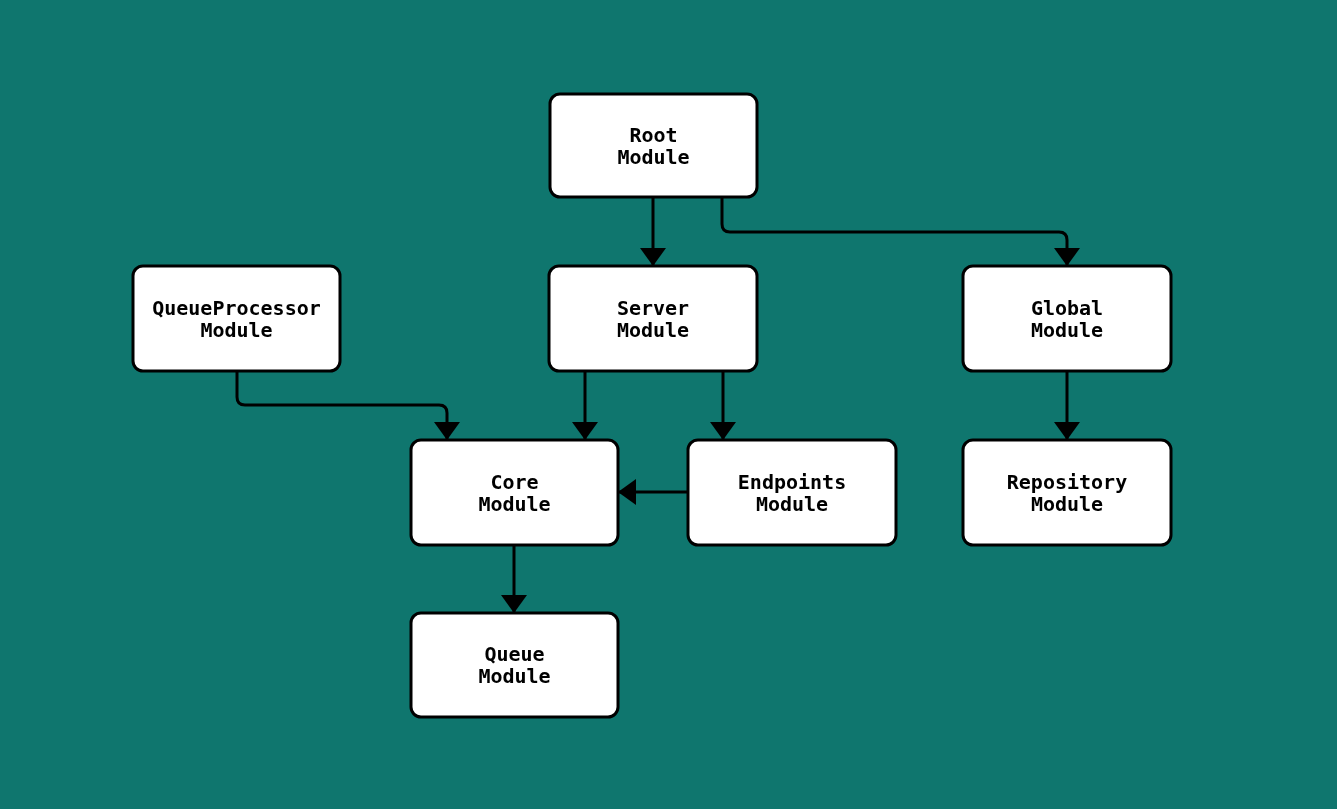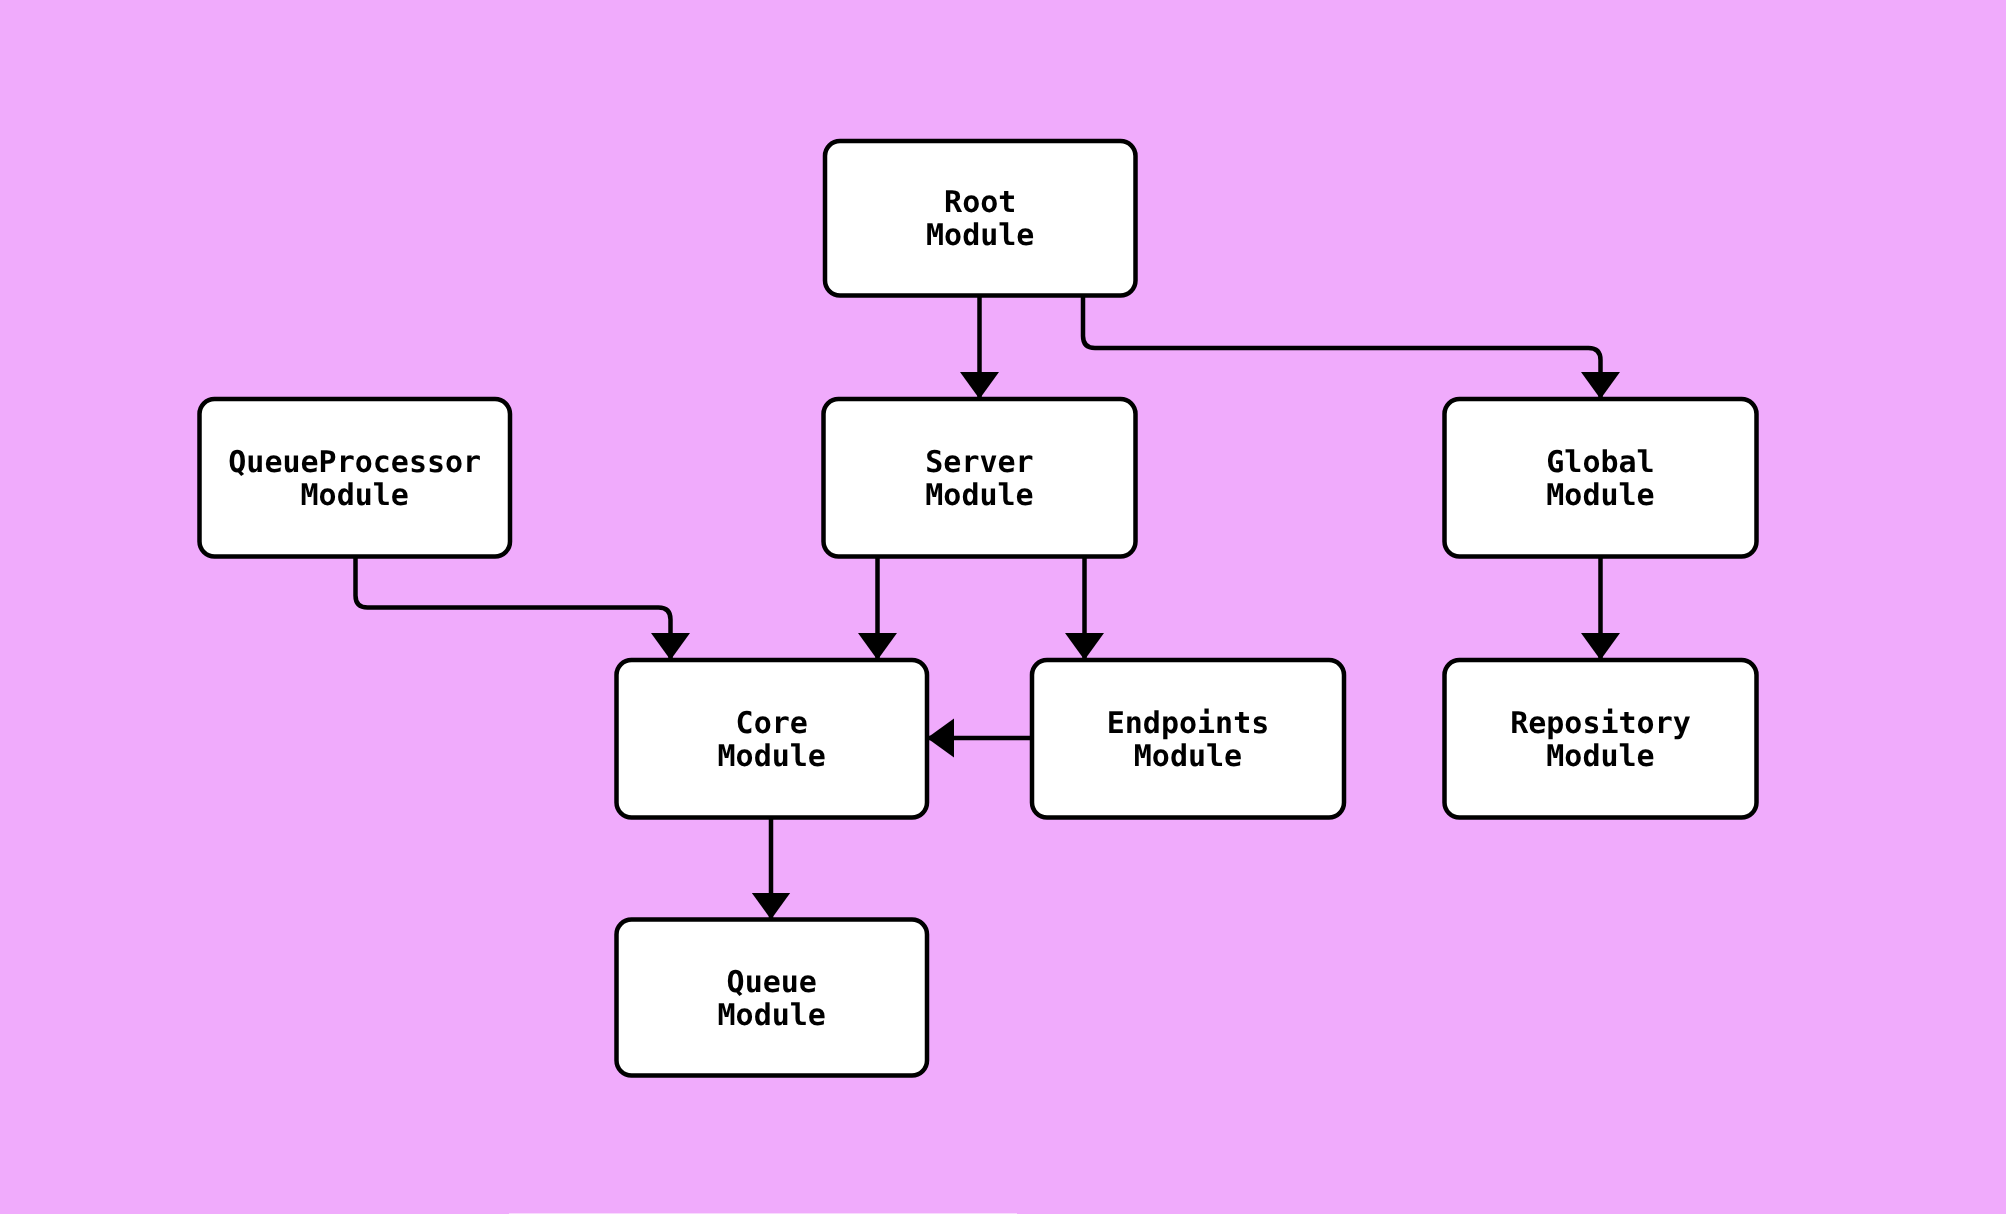--- a/index.html
+++ b/index.html
@@ -4,21 +4,21 @@
 <style>
   html, body {
     margin: 0;
     padding: 0;
     background: #ffffff;
   }
   .canvas-wrap {
     position: relative;
     width: 1337px;
     height: 809px;
-    background: #f0abfc;
+    background: #0f766e;
     overflow: hidden;
   }
   svg {
     display: block;
   }
   .node-rect {
     fill: #ffffff;
     stroke: #000000;
     stroke-width: 3;
   }

